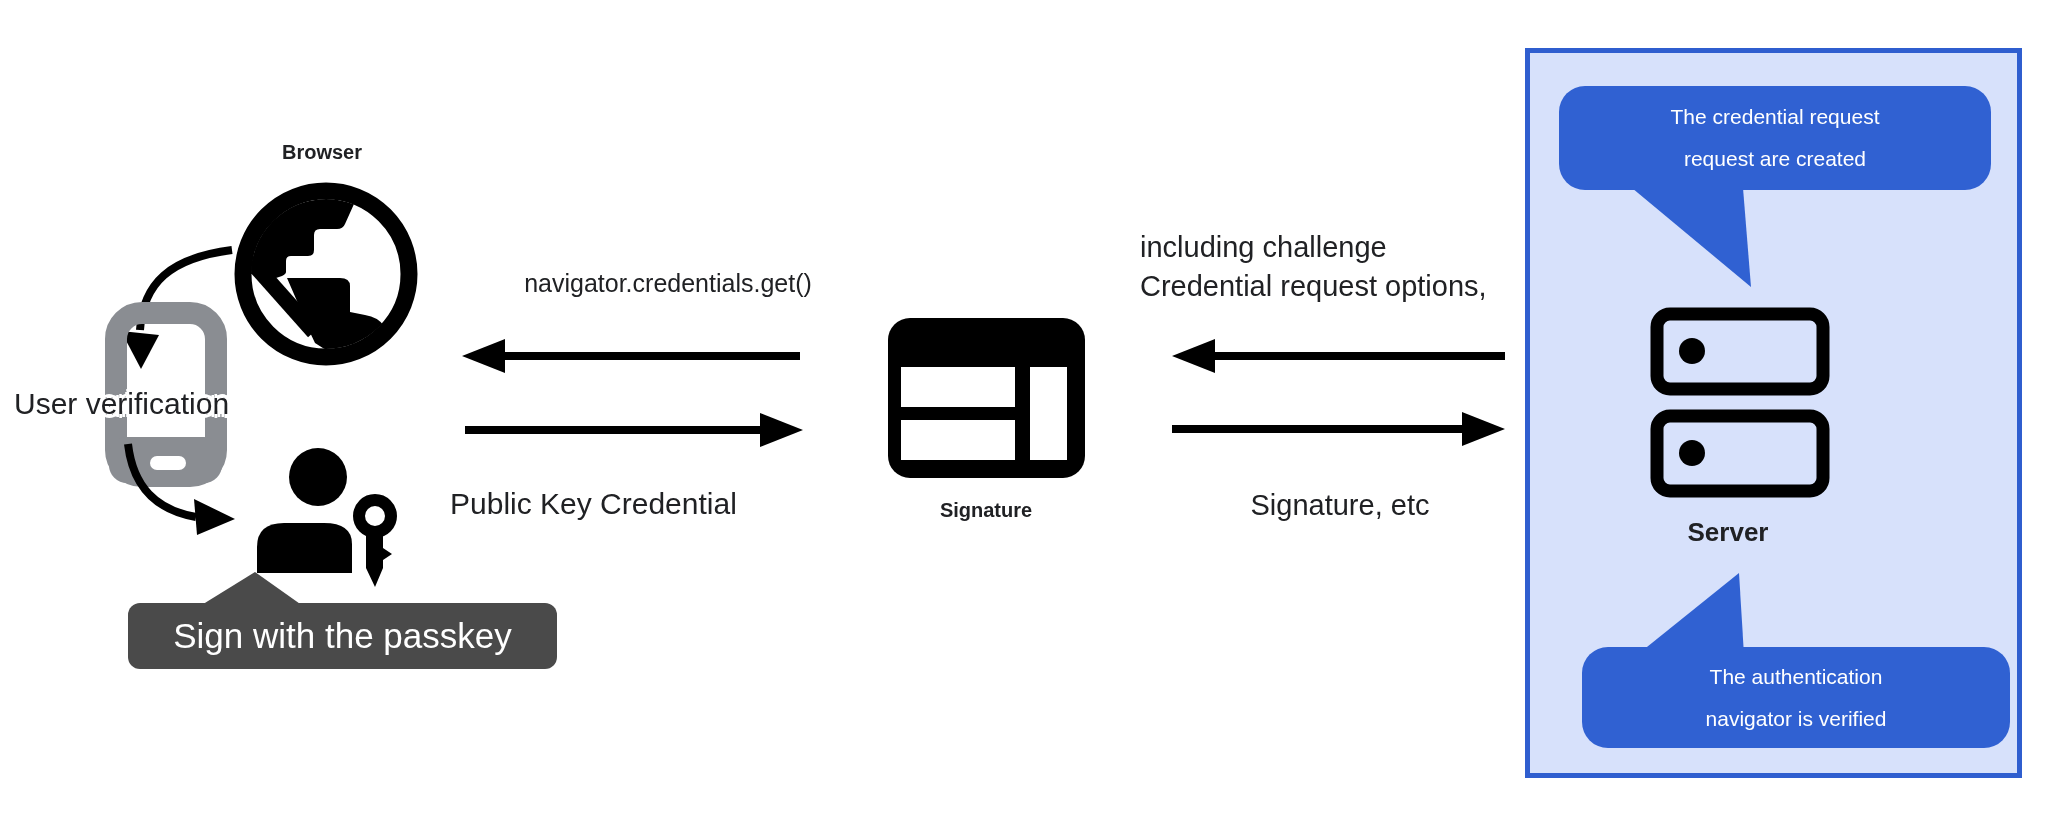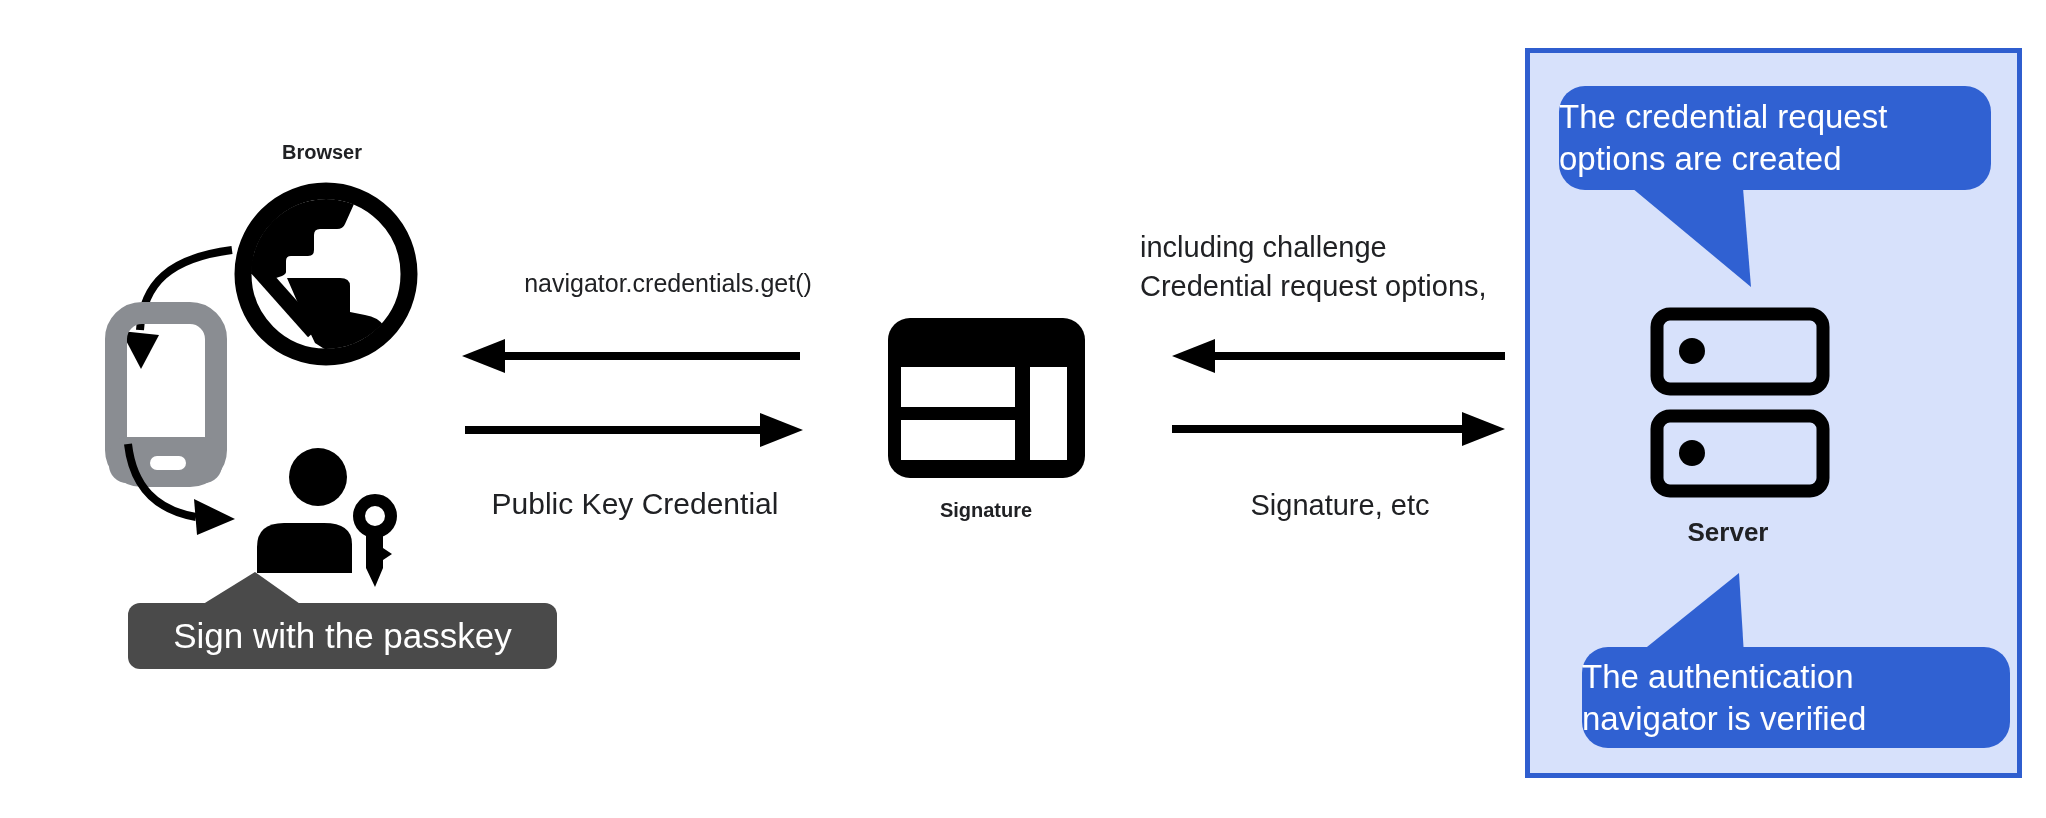--- a/index.html
+++ b/index.html
@@ -20,40 +20,40 @@
   .lbl{white-space:nowrap;}
   .bold-lbl{font-weight:bold;font-size:20px;text-align:center;}
   .mono{font-family:Liberation Sans, sans-serif;}
   #server-panel{
     left:1525px;top:48px;width:497px;height:730px;box-sizing:border-box;
     background:var(--panel-bg);border:5px solid var(--accent-blue);z-index:1;
   }
   #diagram-svg{left:0;top:0;z-index:2;}
   .bubble{
     background:var(--bubble-blue);color:#ffffff;border-radius:26px;z-index:3;
-    display:flex;flex-direction:column;justify-content:center;align-items:flex-start;
-    font-size:33px;line-height:42px;text-align:center;
+    display:flex;flex-direction:column;justify-content:center;align-items:center;
+    font-size:21px;line-height:42px;text-align:center;
   }
   #bubble-top{left:1559px;top:86px;width:432px;height:104px;}
   #bubble-bottom{left:1562px;top:647px;width:428px;height:101px;margin-left:20px;}
   #passkey-tooltip{
     left:128px;top:603px;width:429px;height:66px;background:var(--tooltip-gray);
     border-radius:12px;color:#ffffff;font-size:35px;display:flex;align-items:center;
     justify-content:center;z-index:3;
   }
   #browser-label{left:232px;top:141px;width:180px;z-index:3;}
   #frontend-label{left:886px;top:499px;width:200px;z-index:3;}
   #server-label{left:1628px;top:517px;width:200px;font-size:26px;z-index:3;}
   #user-verification-label{
     left:14px;top:387px;font-size:30px;z-index:3;
     text-shadow:-3px -3px 0 #fff,3px -3px 0 #fff,-3px 3px 0 #fff,3px 3px 0 #fff,
                  0 -4px 0 #fff,0 4px 0 #fff,-4px 0 0 #fff,4px 0 0 #fff;
   }
   #nav-call-label{left:450px;top:269px;width:436px;text-align:center;font-size:25px;z-index:3;}
-  #public-key-label{left:450px;top:487px;width:370px;text-align:center;font-size:30px;z-index:3;}
+  #public-key-label{left:450px;top:487px;width:370px;text-align:left;font-size:30px;z-index:3;}
   #cred-request-label{left:1140px;top:228px;font-size:29px;line-height:39px;z-index:3;}
   #signature-label{left:1180px;top:489px;width:320px;text-align:center;font-size:29px;z-index:3;}
 </style>
 </head>
 <body>
 
 <div id="stage">
 
   <div id="server-panel" class="abs"></div>
 
@@ -132,20 +132,21 @@
     <g transform="translate(1640,300)">
       <rect x="17" y="14" width="166" height="75" rx="13" fill="none" stroke="var(--ink)" stroke-width="13"></rect>
       <circle cx="52" cy="51" r="13" fill="var(--ink)"></circle>
       <rect x="17" y="116" width="166" height="75" rx="13" fill="none" stroke="var(--ink)" stroke-width="13"></rect>
       <circle cx="52" cy="153" r="13" fill="var(--ink)"></circle>
     </g>
   </svg>
 
   <div id="browser-label" class="abs lbl bold-lbl">Browser</div>
 
+  <div id="user-verification-label" class="abs lbl">User verification</div>
 
   <div id="passkey-tooltip" class="abs">
     <span>Sign with the passkey</span>
   </div>
 
   <div id="nav-call-label" class="abs lbl mono">navigator.credentials.get()</div>
 
   <div id="public-key-label" class="abs lbl">Public Key Credential</div>
 
   <div id="frontend-label" class="abs lbl bold-lbl">Signature</div>
@@ -154,21 +155,21 @@
     <div class="lbl">including challenge</div>
     <div class="lbl">Credential request options,</div>
   </div>
 
   <div id="signature-label" class="abs lbl">Signature, etc</div>
 
   <div id="server-label" class="abs lbl bold-lbl">Server</div>
 
   <div id="bubble-top" class="abs bubble">
     <div>The credential request</div>
-    <div>options are created</div>
+    <div>request are created</div>
   </div>
 
   <div id="bubble-bottom" class="abs bubble">
     <div>The authentication</div>
     <div>navigator is verified</div>
   </div>
 
 </div>
 
 </body></html>

